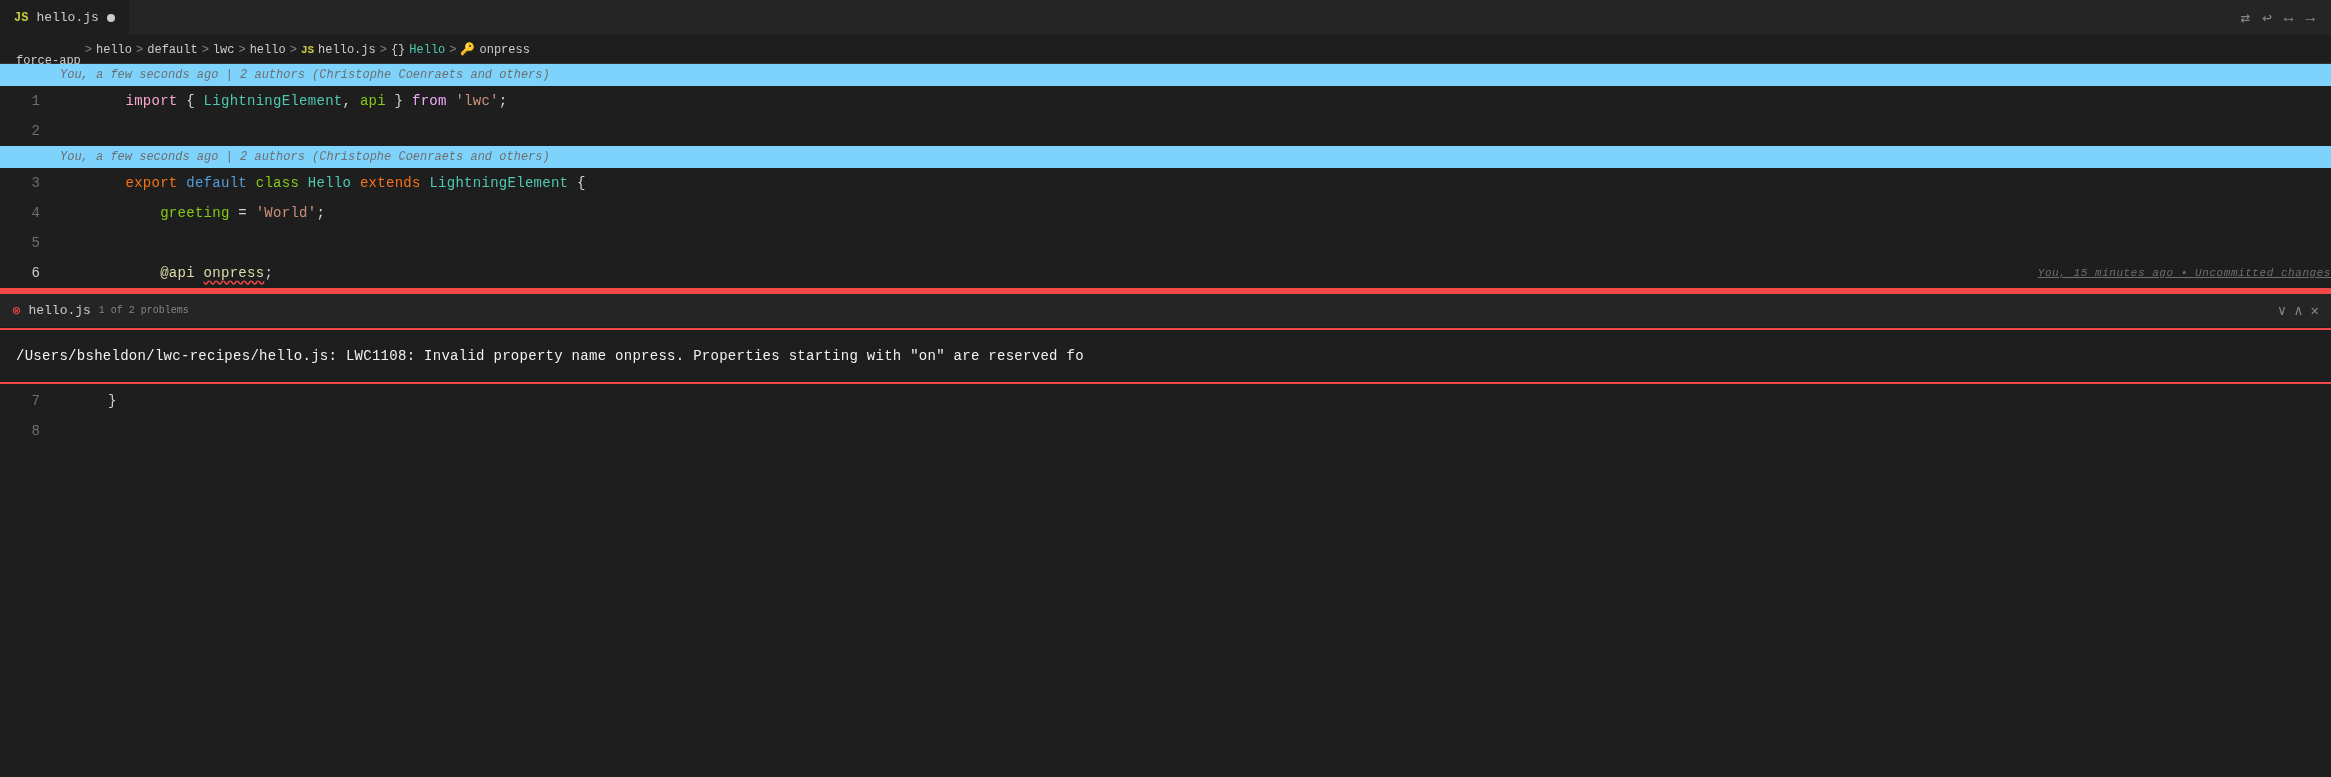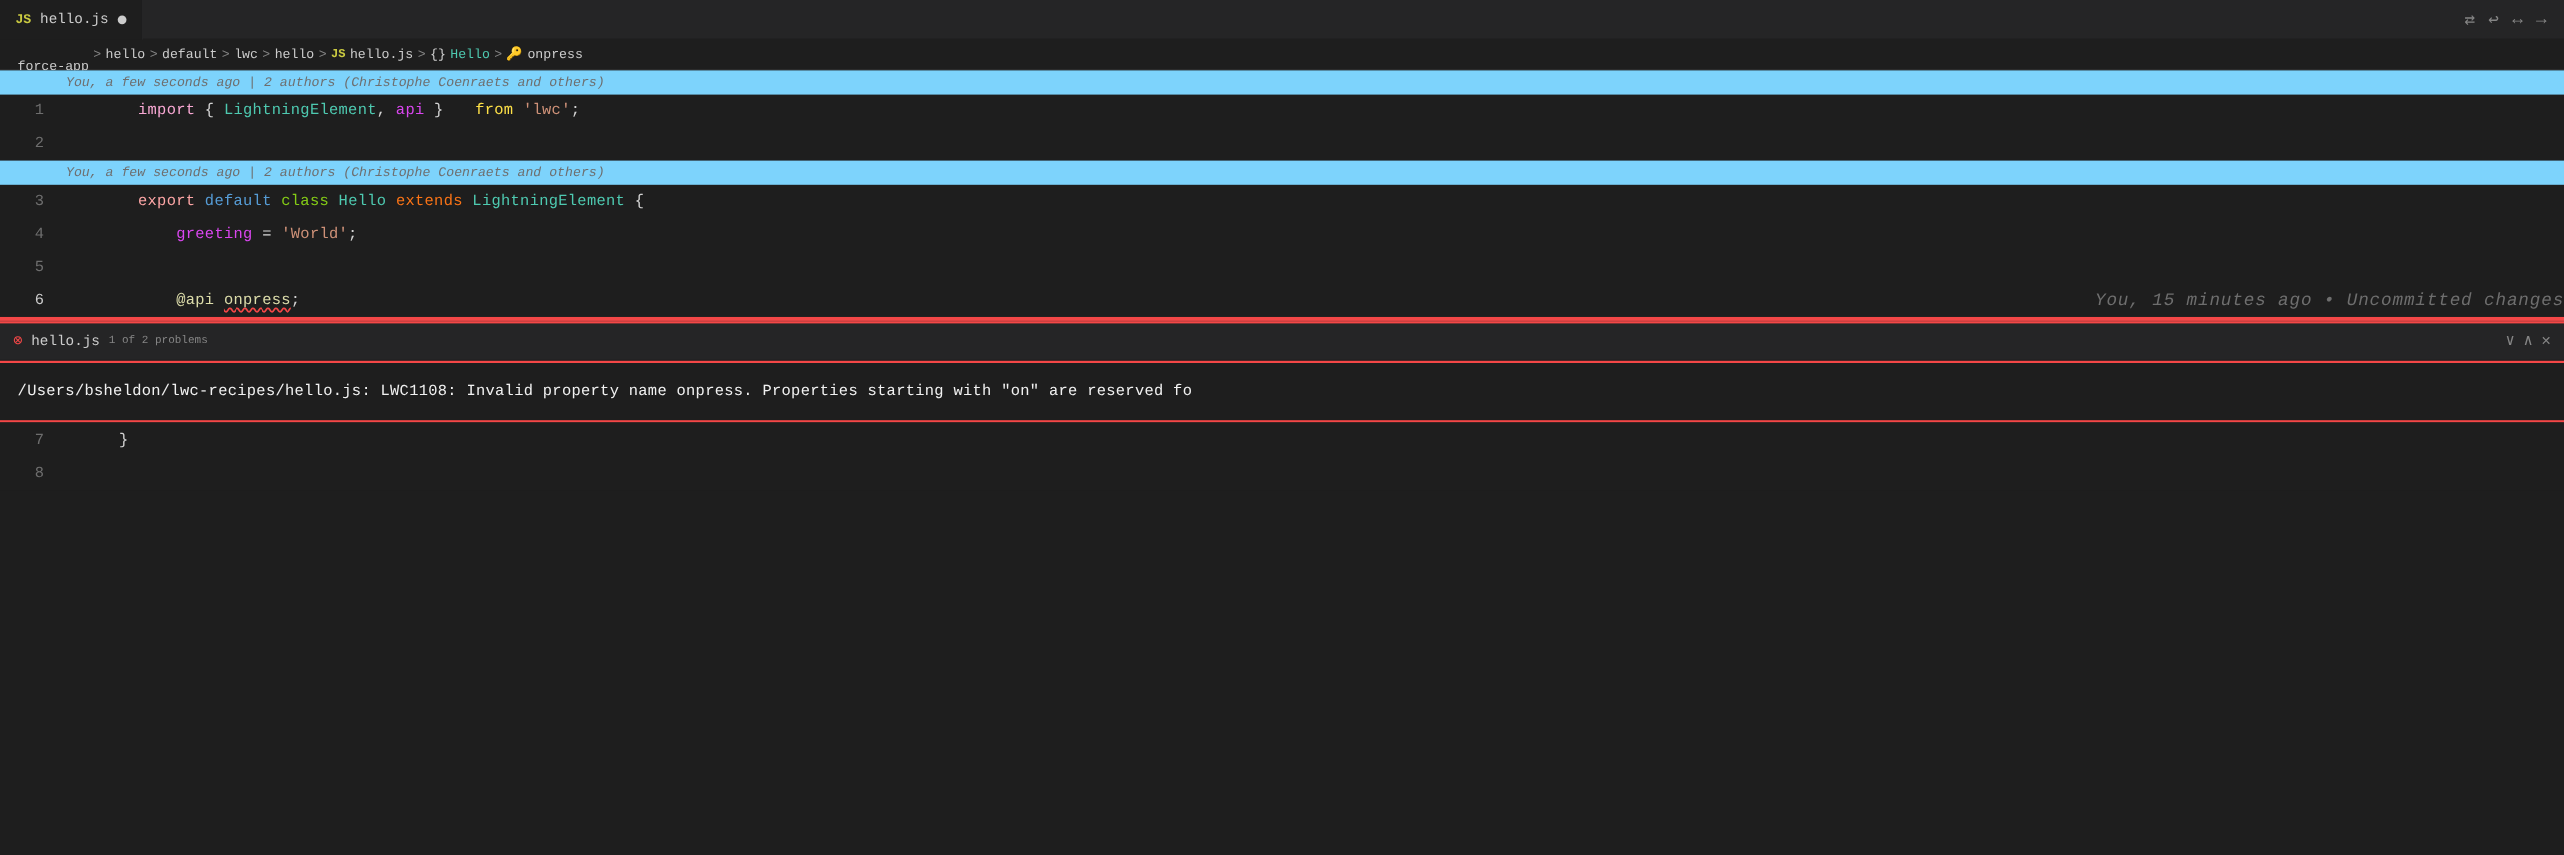--- a/index.html
+++ b/index.html
@@ -103,45 +103,46 @@
     .line-number.active { color: #cccccc; }
     .line-content {
       flex: 1;
       white-space: pre;
       font-size: 14px;
       letter-spacing: 0.02em;
     }
 
     
     .kw-import { color: #f9a8d4; }
-    .kw-export { color: #fca5a5; }
+    .kw-export { color: #f97316; }
     .kw-default { color: #569cd6; }
     .kw-class { color: #84cc16; }
     .kw-extends { color: #f97316; }
-    .kw-from { color: #fde047; margin-left: 20px; }
+    .kw-from { color: #f0abfc; }
     .cls-name { color: #4ec9b0; }
     .cls-parent { color: #4ec9b0; }
     .str-val { color: #ce9178; }
-    .prop-name { color: #d946ef; }
+    .prop-name { color: #84cc16; }
     .decorator { color: #dcdcaa; }
     .method-name { color: #dcdcaa; }
     .punct { color: #d4d4d4; }
 
     .squiggly {
       text-decoration: underline wavy #f44747;
       text-underline-offset: 3px;
     }
 
     
     .git-blame-inline {
       color: #6e6e6e;
-      font-size: 16px;
+      font-size: 11px;
       margin-left: 48px;
       font-style: italic;
       letter-spacing: 0.05em;
+      text-decoration: underline;
     }
 
     
     .error-panel-separator {
       height: 3px;
       background: #f44747;
       border: none;
     }
 
     

